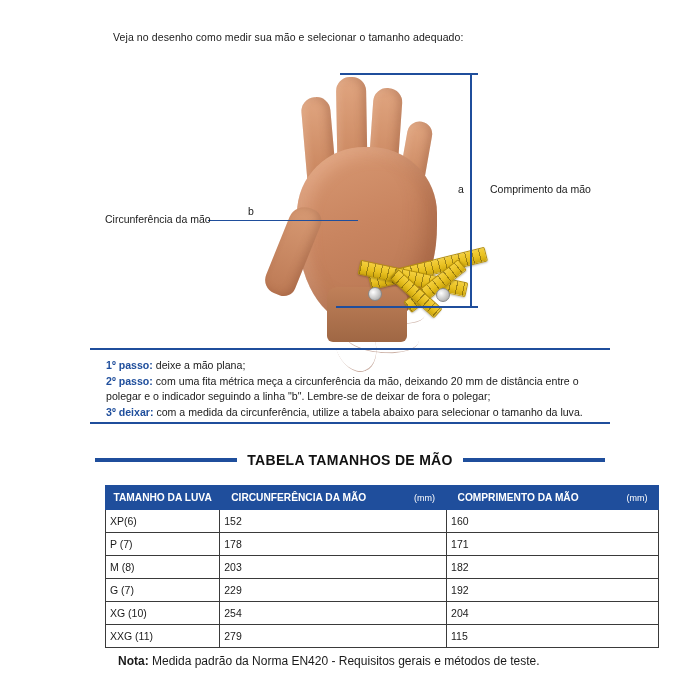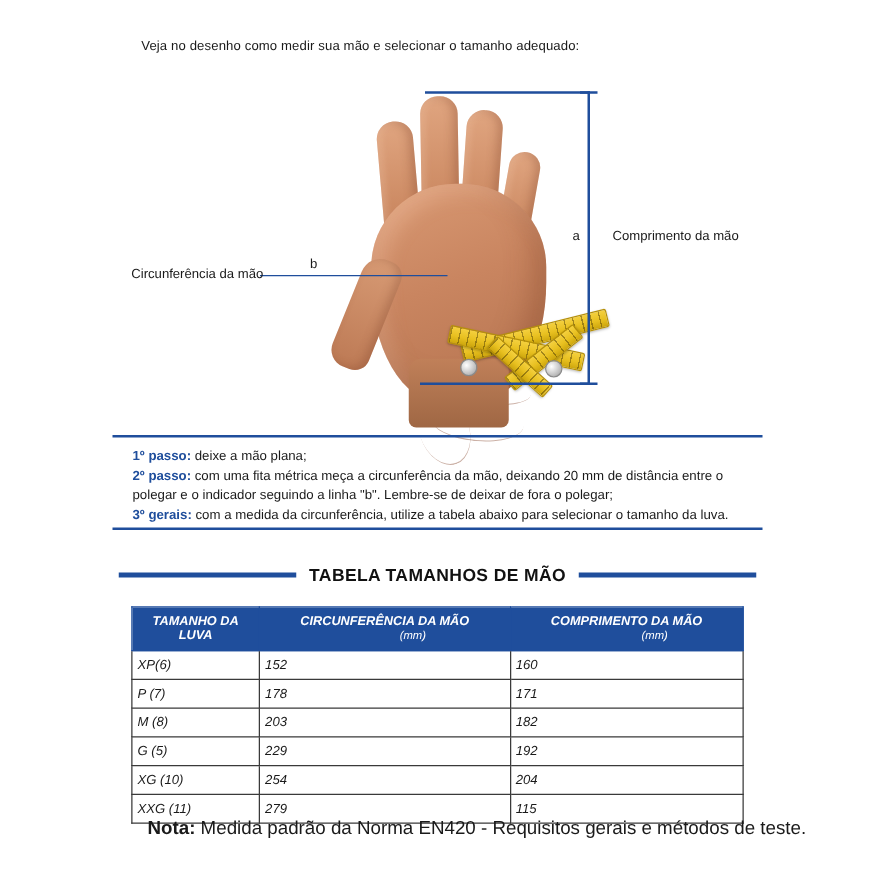--- a/index.html
+++ b/index.html
@@ -148,45 +148,44 @@
   }
   .tbl-rule { flex: 1; height: 4px; background: #1f4e9c; }
   .tbl-title {
     font-size: 14px; font-weight: bold; color: #111;
     letter-spacing: .3px; white-space: nowrap;
   }
 
   table.sizes {
     position: absolute;
     left: 105px; top: 485px;
-    width: 490px;
+    width: 554px;
     border-collapse: collapse;
     font-size: 10.5px;
-    font-style: italic;
   }
   table.sizes th {
     background: #1f4e9c;
     color: #ffffff;
     font-weight: bold;
     font-size: 10.2px;
     border: 1px solid #1f4e9c;
     padding: 6px 4px;
     text-align: center;
   }
   table.sizes th .unit { font-weight: normal; font-size: 9px; padding-left: 45px; }
   table.sizes td {
     border: 1px solid #3a3a3a;
     padding: 5px 4px;
     text-align: left;
     color: #1a1a1a;
   }
   .note {
     position: absolute;
     left: 118px; top: 654px;
-    font-size: 15px;
+    font-size: 12px;
   }
   .note b { font-weight: bold; }
 </style>
 </head>
 <body>
 
 <div class="page">
 
   <div class="intro">Veja no desenho como medir sua mão e selecionar o tamanho adequado:</div>
 
@@ -235,21 +234,21 @@
   </div>
 
   <div class="steps">
     <p>
       <b>1º passo:</b><span> deixe a mão plana;</span>
     </p>
     <p>
       <b>2º passo:</b><span> com uma fita métrica meça a circunferência da mão, deixando 20 mm de distância entre o polegar e o indicador seguindo a linha "b". Lembre-se de deixar de fora o polegar;</span>
     </p>
     <p>
-      <b>3º gerais:</b><span> com a medida da circunferência, utilize a tabela abaixo para selecionar o tamanho da luva.</span>
+      <b>3º deixar:</b><span> com a medida da circunferência, utilize a tabela abaixo para selecionar o tamanho da luva.</span>
     </p>
   </div>
 
   <div class="tbl-title-wrap">
     <div class="tbl-rule"></div>
     <div class="tbl-title">TABELA TAMANHOS DE MÃO</div>
     <div class="tbl-rule"></div>
   </div>
 
   <table class="sizes">
@@ -278,21 +277,21 @@
         <td>P (7)</td>
         <td>178</td>
         <td>171</td>
       </tr>
       <tr>
         <td>M (8)</td>
         <td>203</td>
         <td>182</td>
       </tr>
       <tr>
-        <td>G (5)</td>
+        <td>G (7)</td>
         <td>229</td>
         <td>192</td>
       </tr>
       <tr>
         <td>XG (10)</td>
         <td>254</td>
         <td>204</td>
       </tr>
       <tr>
         <td>XXG (11)</td>

